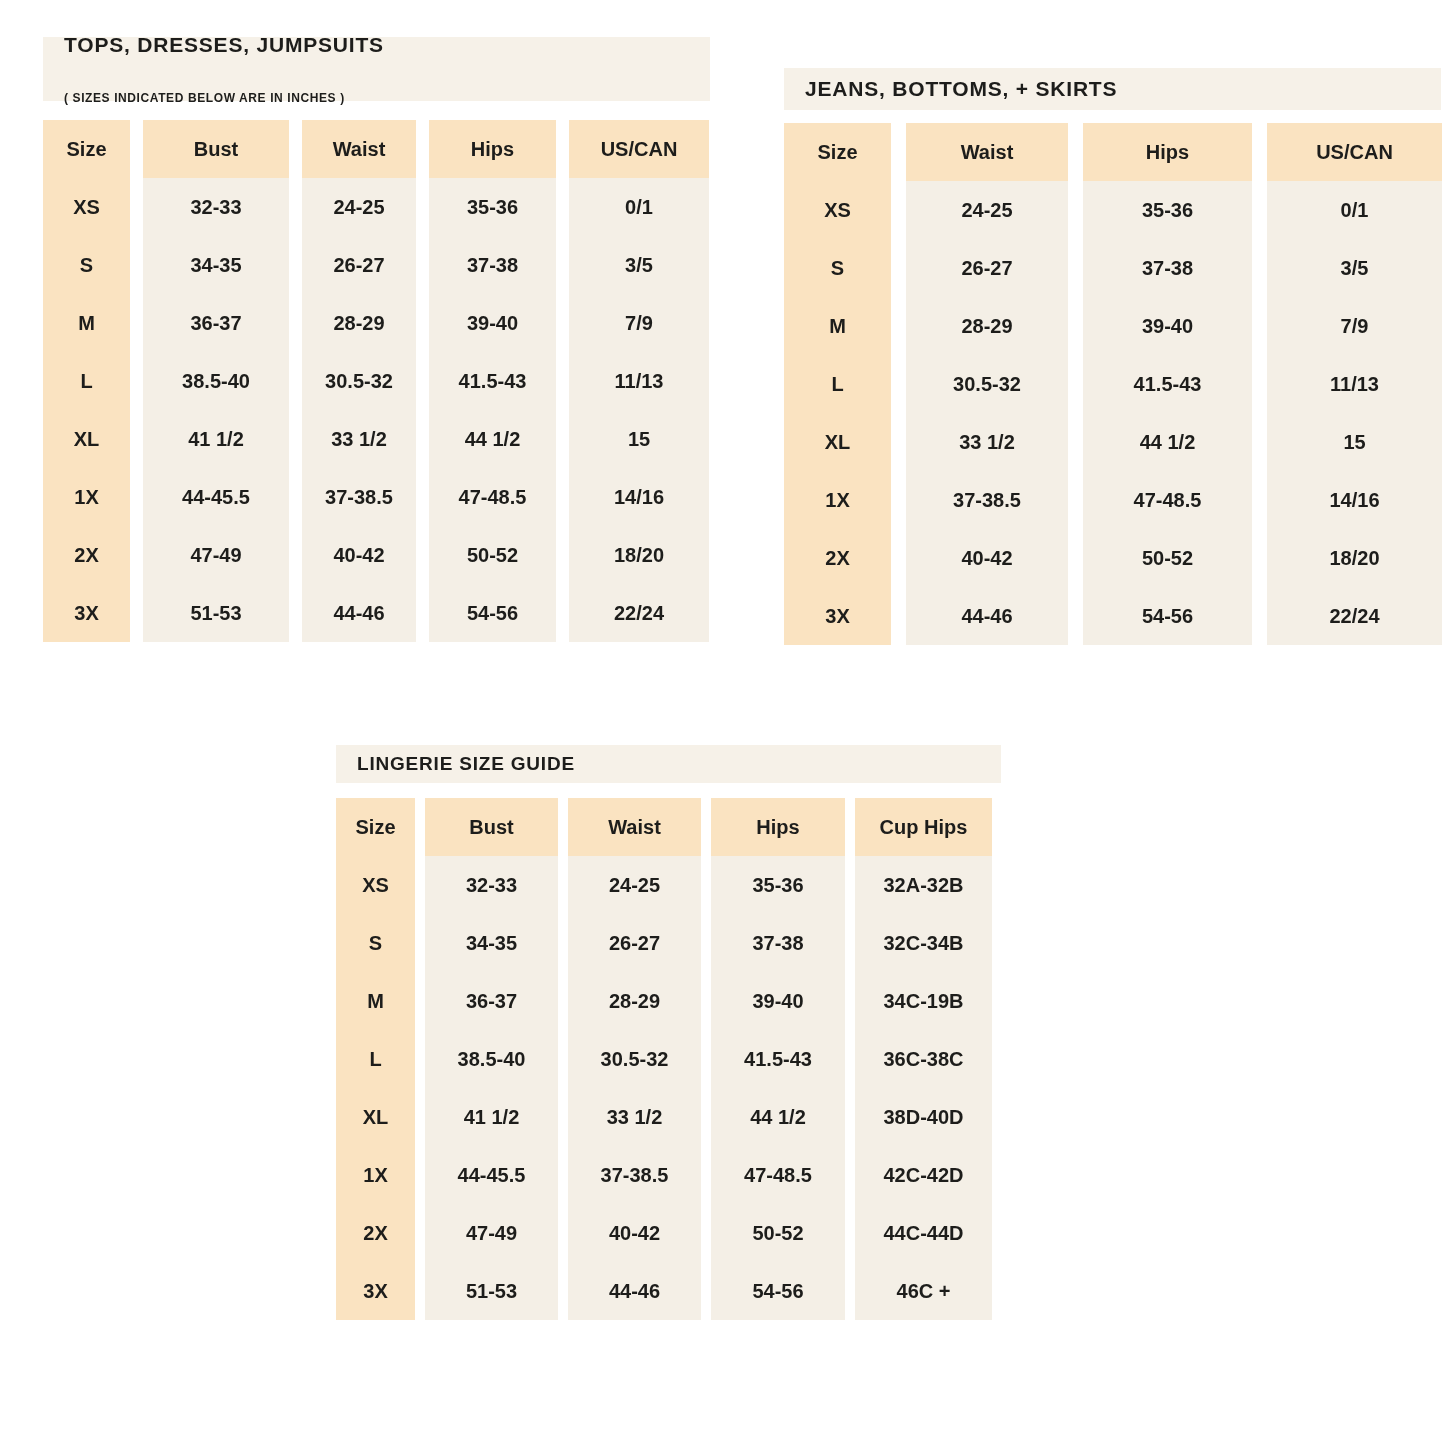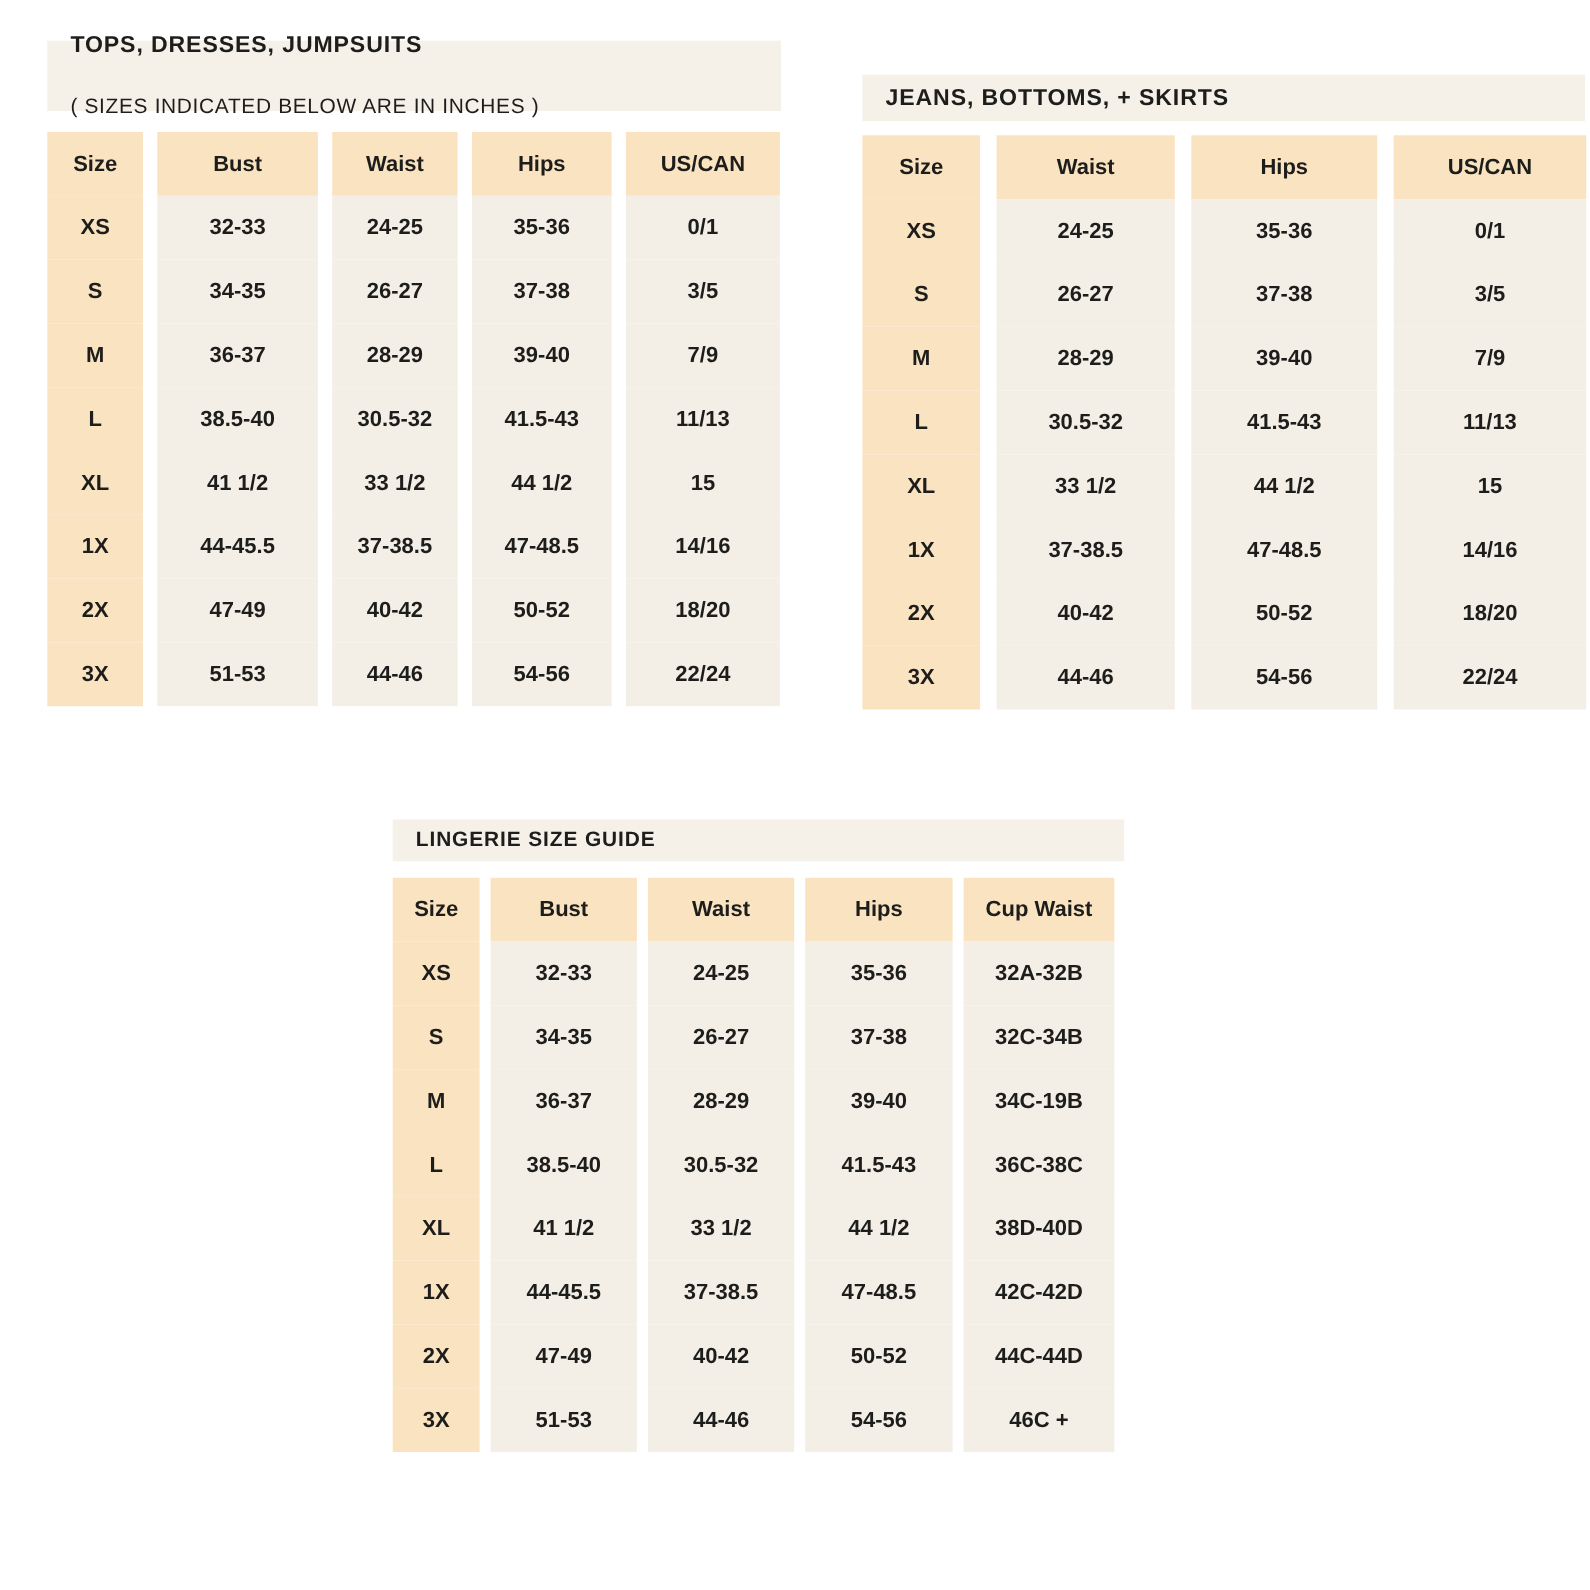--- a/index.html
+++ b/index.html
@@ -15,38 +15,38 @@
     width: 1445px; height: 1445px;
     background: var(--page-bg);
     font-family: "Liberation Sans", "DejaVu Sans", sans-serif;
     color: var(--text);
   }
   .canvas { position: relative; width: 1445px; height: 1445px; overflow: hidden; }
 
   .table-block { position: absolute; }
   .tops     { left: 43px;  top: 37px;  width: 667px; }
   .jeans    { left: 784px; top: 68px;  width: 657px; }
-  .lingerie { left: 357px; top: 745px; width: 665px; }
+  .lingerie { left: 336px; top: 745px; width: 665px; }
 
   .title-bar {
     background: var(--title-bar-bg);
     display: flex; flex-direction: column; justify-content: center;
     padding-left: 21px;
   }
   .tops .title-bar     { height: 64px; margin-bottom: 19px; gap: 32px; }
   .jeans .title-bar    { height: 42px; margin-bottom: 13px; }
   .lingerie .title-bar { height: 38px; margin-bottom: 15px; }
 
   .title {
     font-weight: bold; font-size: 21px; letter-spacing: 0.8px;
     line-height: 1.15;
   }
   .lingerie .title { font-size: 19px; }
   .subtitle {
-    font-weight: normal; font-size: 19px; letter-spacing: 0.6px;
+    font-weight: bold; font-size: 12px; letter-spacing: 0.6px;
     margin-top: 2px;
   }
 
   .grid { display: grid; grid-auto-rows: 58px; }
   .tops-grid     { grid-template-columns: 87px 146px 114px 127px 140px; column-gap: 13px; }
   .jeans-grid    { grid-template-columns: 107px 162px 169px 175px;      column-gap: 15px; }
   .lingerie-grid { grid-template-columns: 79px 133px 133px 134px 137px; column-gap: 10px; }
 
   .cell {
     display: flex; align-items: center; justify-content: center;
@@ -162,21 +162,21 @@
 
   <section class="table-block lingerie">
     <header class="title-bar">
       <div class="title">LINGERIE SIZE GUIDE</div>
     </header>
     <div class="grid lingerie-grid">
         <div class="cell header-cell">Size</div>
         <div class="cell header-cell">Bust</div>
         <div class="cell header-cell">Waist</div>
         <div class="cell header-cell">Hips</div>
-        <div class="cell header-cell">Cup Waist</div>
+        <div class="cell header-cell">Cup Hips</div>
         <div class="cell size-cell">XS</div>
         <div class="cell data-cell">32-33</div>
         <div class="cell data-cell">24-25</div>
         <div class="cell data-cell">35-36</div>
         <div class="cell data-cell">32A-32B</div>
         <div class="cell size-cell">S</div>
         <div class="cell data-cell">34-35</div>
         <div class="cell data-cell">26-27</div>
         <div class="cell data-cell">37-38</div>
         <div class="cell data-cell">32C-34B</div>

